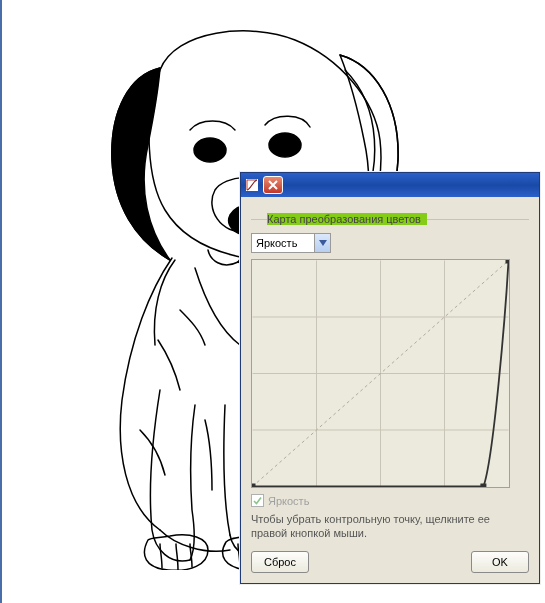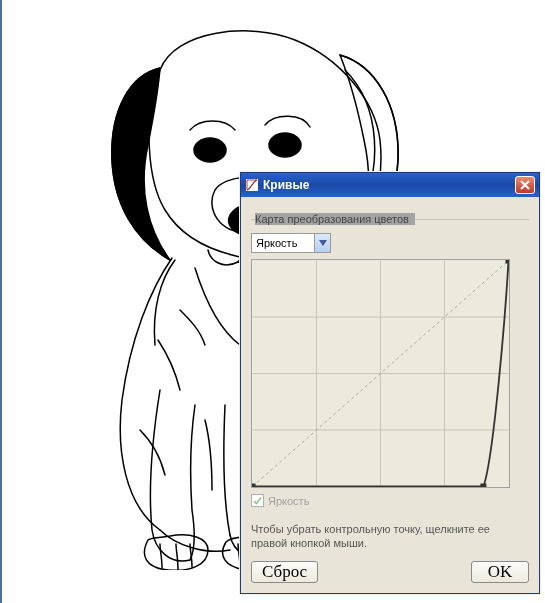--- a/index.html
+++ b/index.html
@@ -70,23 +70,23 @@
     padding-top: 8px;
   }
   .groupbox .line {
     position: absolute;
     left: 0; right: 0; top: 14px;
     border-top: 1px solid #c8c4b4;
   }
   .groupbox .legend {
     position: relative;
     display: inline-block;
-    background: #a3a3a3;
+    background: #84cc16;
     padding: 0 6px 0 0;
-    margin-left: 4px;
+    margin-left: 16px;
     color: #444;
   }
   .channel-row {
     margin-top: 8px;
   }
   .select {
     display: inline-flex;
     align-items: center;
     height: 20px;
     border: 1px solid #9a9a9a;
@@ -120,41 +120,41 @@
     width: 13px; height: 13px;
     border: 1px solid #b0b0b0;
     background: #fff;
     margin-right: 4px;
     display:flex; align-items:center; justify-content:center;
     color: #9bcf9b;
     font-size: 10px;
     line-height: 1;
   }
   .hint {
-    margin-top: 16px;
+    margin-top: 6px;
     color: #555;
     line-height: 1.25;
   }
   .btn-row {
     margin-top: 10px;
     display: flex;
     align-items: center;
     gap: 6px;
   }
   .btn-row .spacer { flex:1; }
   .btn {
     height: 22px;
-    padding: 0 10px;
+    padding: 0 4px;
     min-width: 58px;
     border: 1px solid #8a8a8a;
     background: linear-gradient(#fdfdfb, #eceadd);
     border-radius: 3px;
     cursor: pointer;
     display:flex; align-items:center; justify-content:center;
-    font-family: Liberation Serif, serif; font-size: 17px;
+    font-family: Liberation Sans, sans-serif; font-size: 11px;
   }
 </style>
 </head>
 <body>
 
 <div id="stage">
   <div class="canvas-edge-left"></div>
 
   <svg class="puppy" viewBox="0 0 410 560">
     <g fill="none" stroke="#000" stroke-width="1.5" stroke-linecap="round" stroke-linejoin="round">
@@ -214,21 +214,20 @@
 
   <div class="dialog">
     <div class="titlebar">
       <span class="t-icon">
         <svg width="12" height="12" viewBox="0 0 12 12">
           <rect x="0" y="0" width="12" height="12" fill="#fff"></rect>
           <polyline points="1,11 1,1 11,1" fill="none" stroke="#c0392b" stroke-width="1"></polyline>
           <path d="M1 11 C4 11 8 1 11 1" fill="none" stroke="#7a1c1c" stroke-width="1.2"></path>
         </svg>
       </span>
-      <span class="t-title">Кривые</span>
       <div class="close-btn">
         <svg width="10" height="10" viewBox="0 0 10 10">
           <path d="M1 1 L9 9 M9 1 L1 9" stroke="#fff" stroke-width="2"></path>
         </svg>
       </div>
     </div>
 
     <div class="body">
       <div class="groupbox">
         <div class="line"></div>

